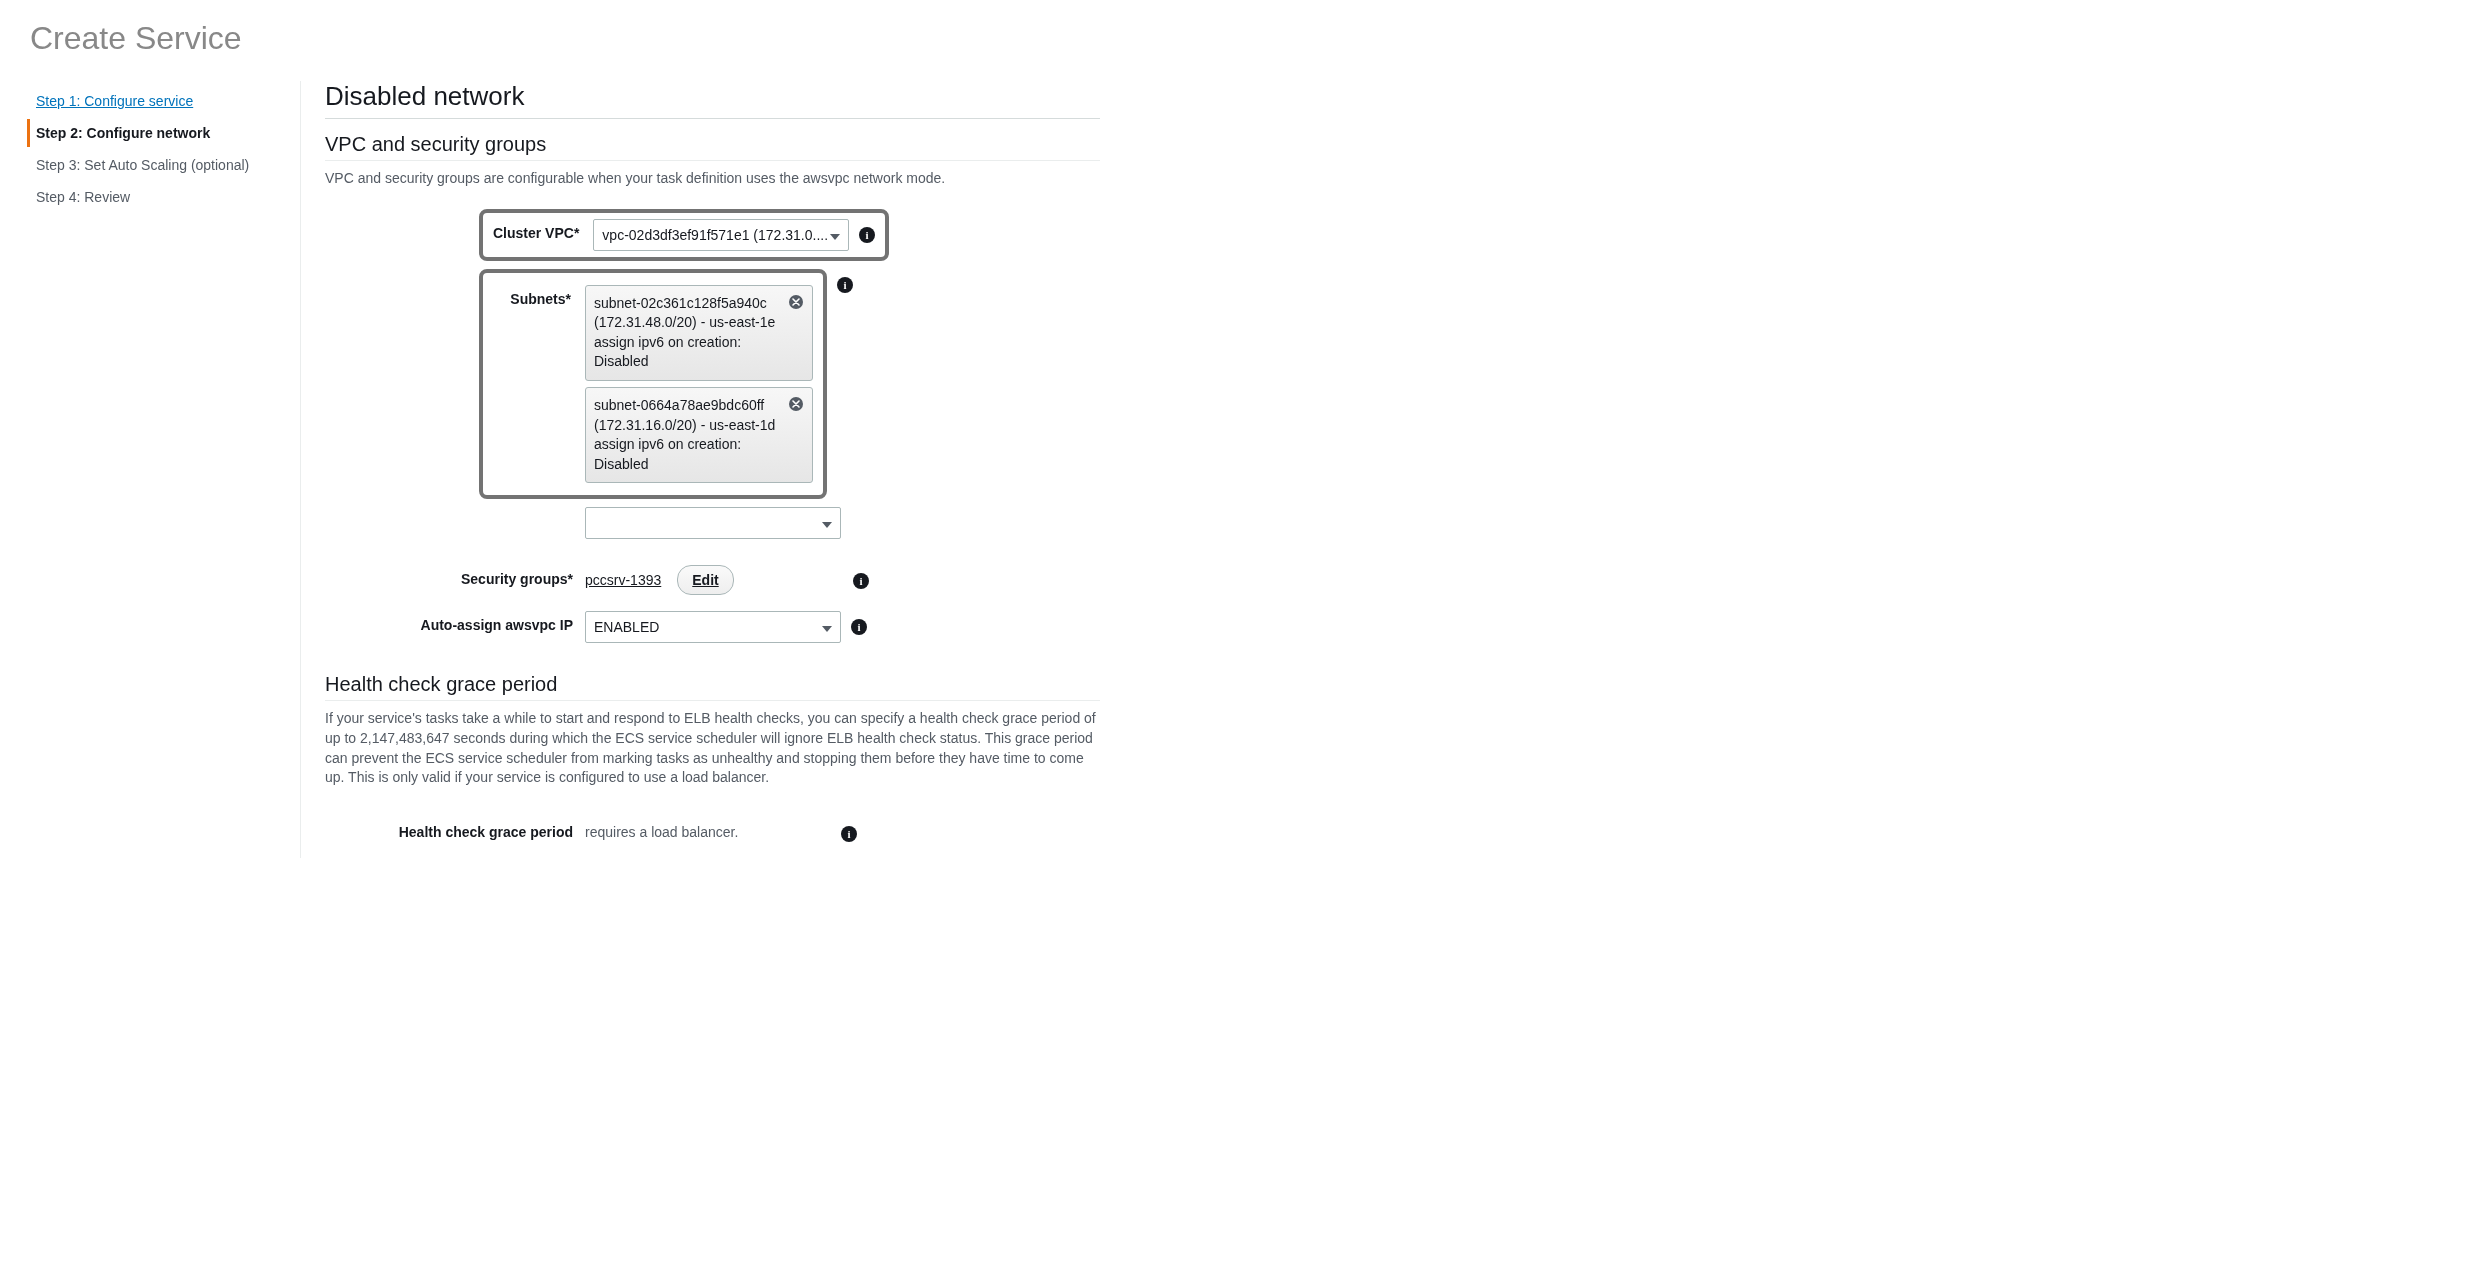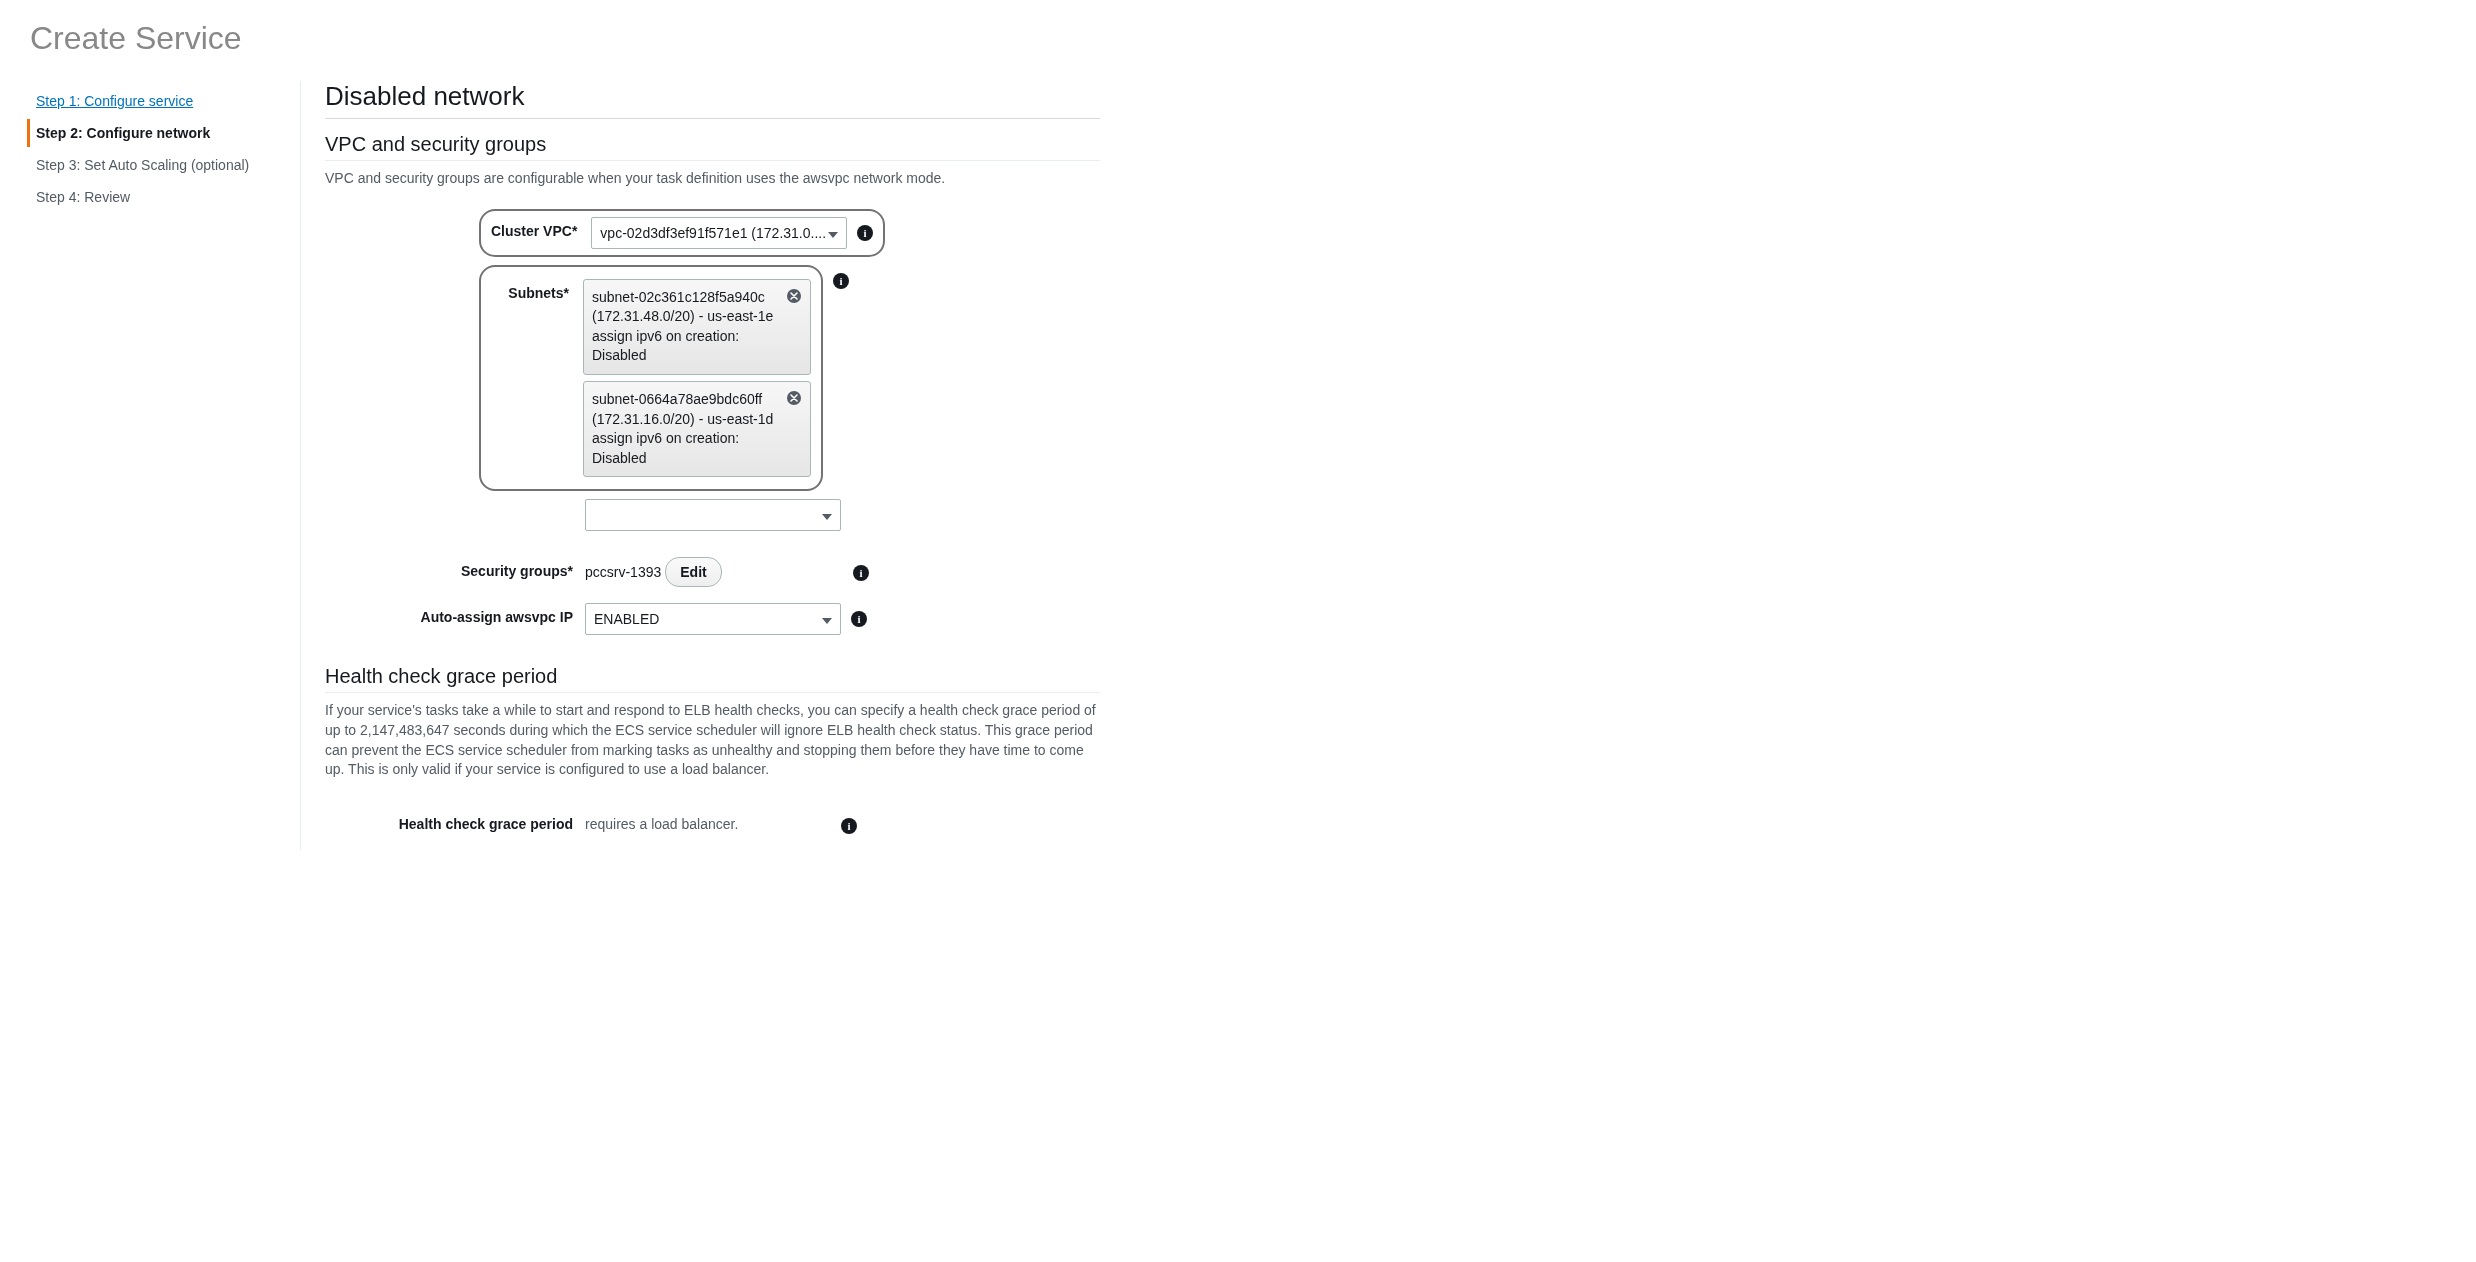--- a/index.html
+++ b/index.html
@@ -133,22 +133,22 @@
       margin-top: 8px;
       cursor: pointer;
       flex-shrink: 0;
     }
     .info-icon svg {
       width: 16px;
       height: 16px;
       fill: #16191f;
     }
     .highlight-box {
-      border: 2px solid #737373;
-      border-radius: 16px;
+      border: 4px solid #737373;
+      border-radius: 8px;
       padding: 6px 10px;
       display: inline-flex;
       align-items: flex-start;
       gap: 10px;
       margin-left: -12px;
       justify-content: center;
     }
     .highlight-box .form-label {
       width: auto;
       min-width: 82px;
@@ -200,21 +200,22 @@
       border-radius: 14px;
       background: linear-gradient(#fafafa, #eee);
       font-size: 14px;
       font-weight: 700;
       color: #16191f;
       cursor: pointer;
     }
     .sg-row {
       display: flex;
       align-items: center;
-      gap: 4px;
+      gap: 16px;
+      text-decoration: underline;
     }
     .sg-value {
       font-size: 14px;
       color: #16191f;
     }
     .plain-text {
       font-size: 14px;
       color: #545b64;
       padding-top: 6px;
     }

